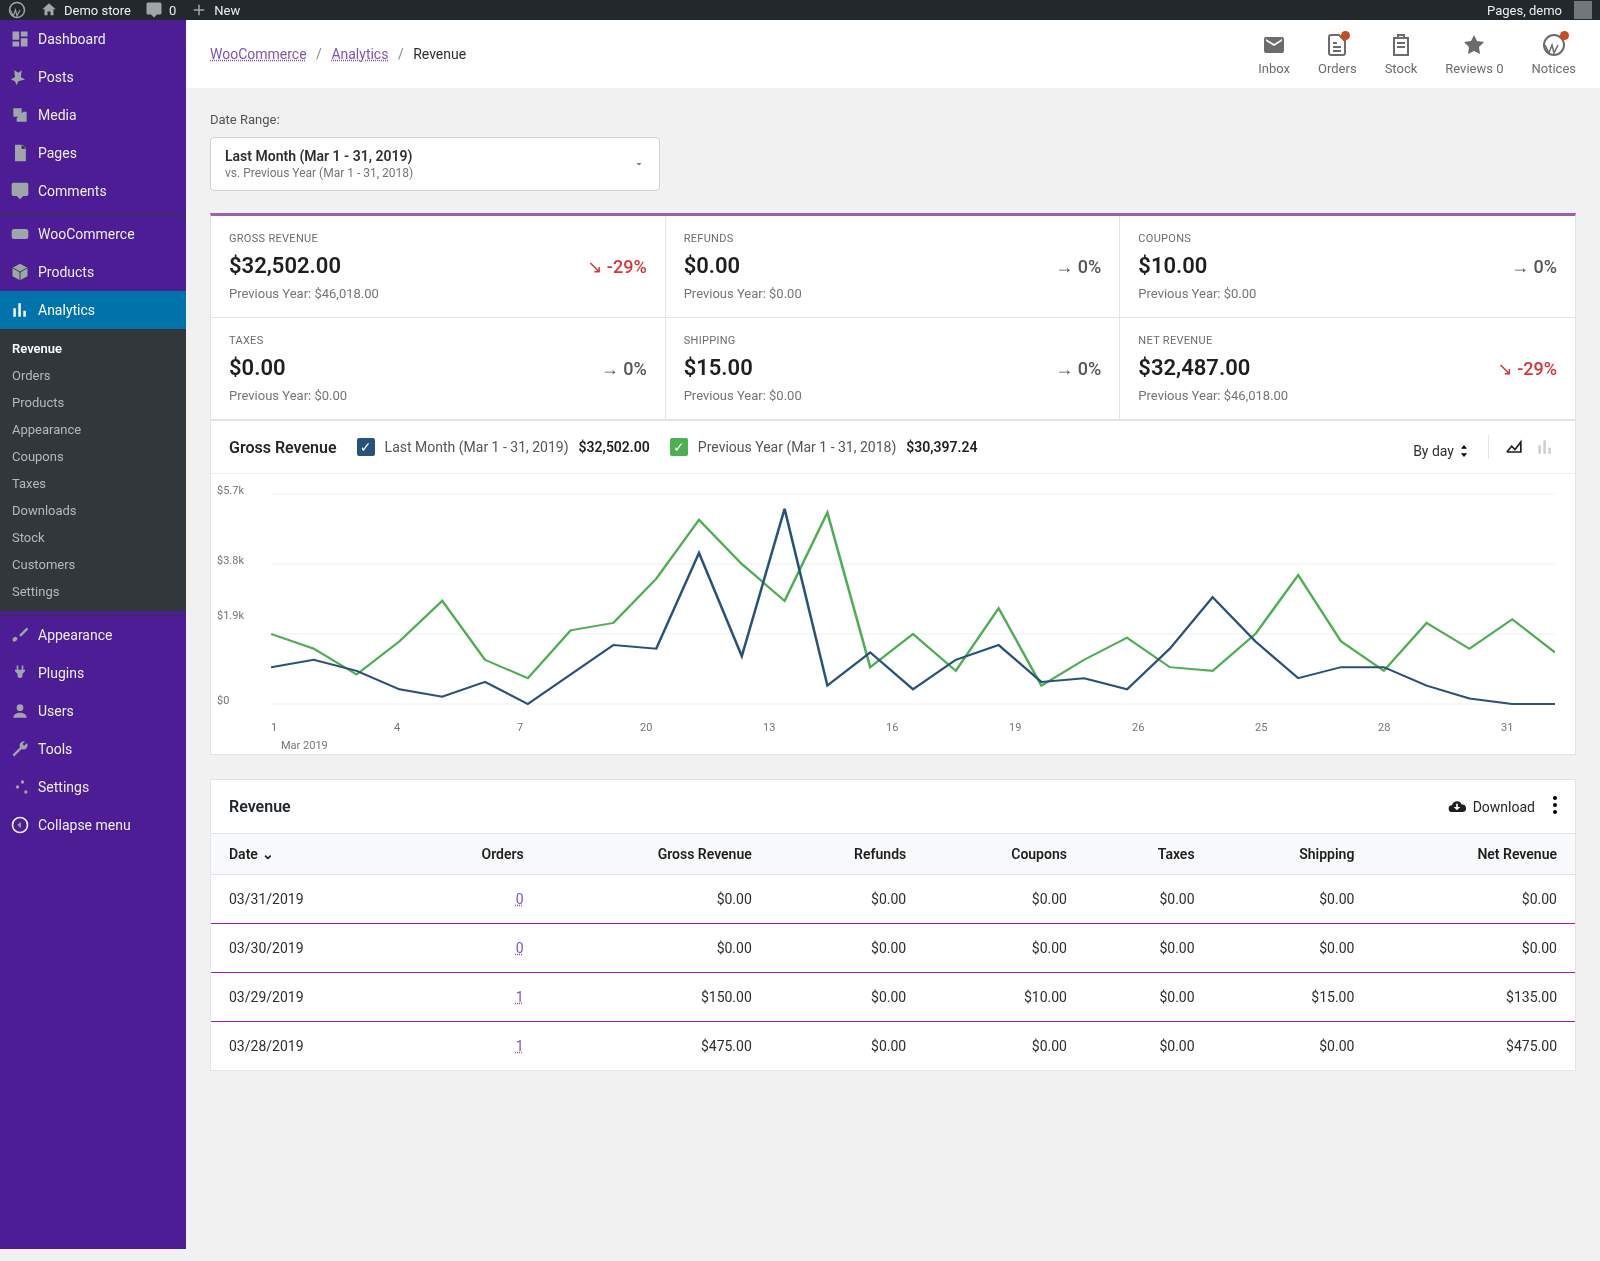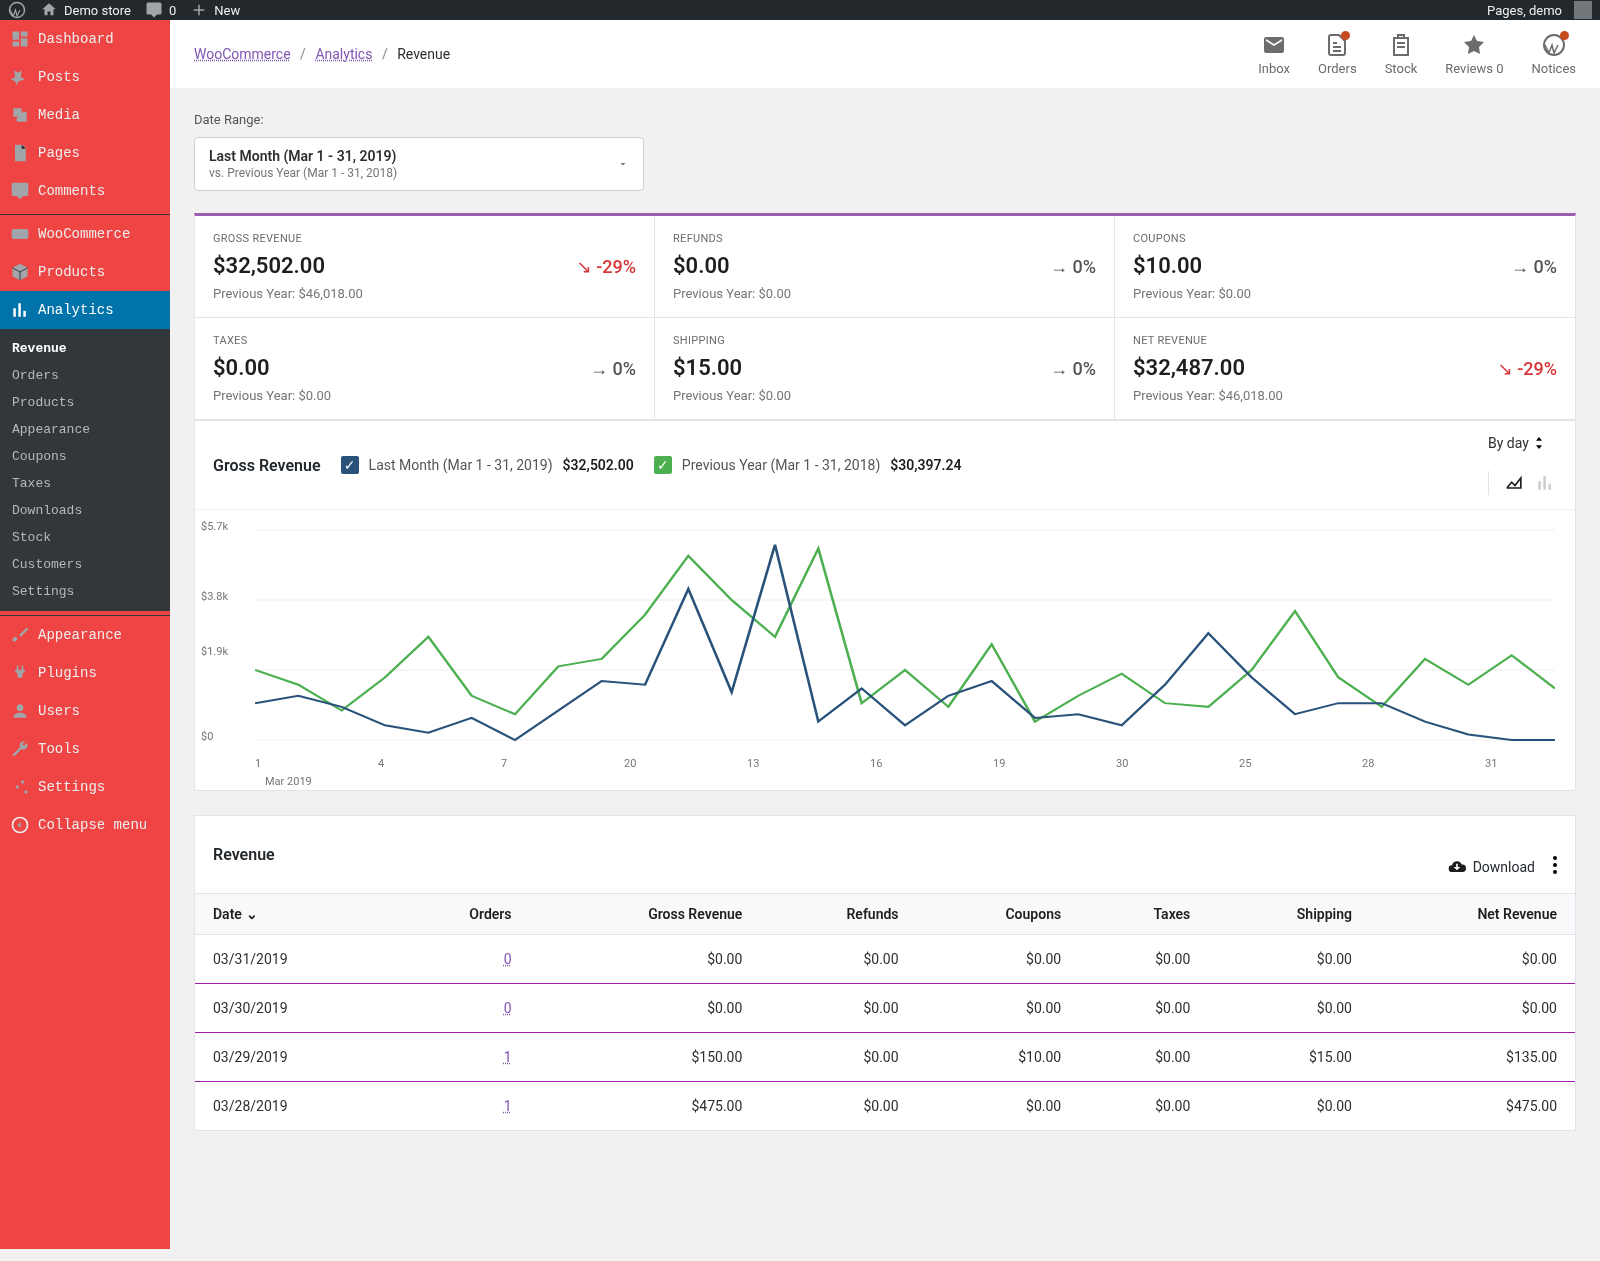--- a/index.html
+++ b/index.html
@@ -7,21 +7,21 @@
 
 
 .wp-toolbar { background: #23282d; color: #eee; height: 20px; display: flex; align-items: center; padding: 0 8px; font-size: 13px; justify-content: space-between; }
 .wp-toolbar-left, .wp-toolbar-right { display: flex; align-items: center; gap: 14px; }
 .wp-toolbar a { color: #eee; text-decoration: none; display: inline-flex; align-items: center; gap: 6px; }
 .wp-toolbar .icon { width: 18px; height: 18px; display:inline-flex; align-items:center; justify-content:center; fill:#a0a5aa; }
 .wp-toolbar-right .avatar { width: 18px; height: 18px; background:#72777c; margin-left:6px; }
 
 
 .wp-body { display:flex; }
-.wp-sidebar { width: 170px; background: #ef4444; color:#eee; min-height: 1229px; flex-shrink:0;font-family:Liberation Mono, monospace; }
+.wp-sidebar { width: 186px; background: #4c1d95; color:#eee; min-height: 1229px; flex-shrink:0; }
 .wp-main { flex:1; background:#f1f1f1; }
 
 
 .menu-item { display:flex; align-items:center; gap:8px; padding: 9px 10px; color:#eee; cursor:pointer; font-size:14px; }
 .menu-item.active { background:#0073aa; color:#fff; position:relative; }
 .menu-item.active::after { content:""; position:absolute; right:-8px; top:50%; margin-top:-8px; border:8px solid transparent; border-right-color:#f1f1f1; }
 .menu-item .icon { width:20px; height:20px; display:inline-flex; align-items:center; justify-content:center; fill:#a0a5aa; }
 .menu-item.active .icon { fill:#fff; }
 .submenu { background:#32373c; padding: 6px 0; }
 .submenu-item { padding: 6px 12px; color:#b4b9be; font-size:13px; cursor:pointer; }
@@ -63,37 +63,37 @@
 
 .chart-card { background:#fff; border:1px solid #e2e4e7; border-top:none; }
 .chart-header { display:flex; align-items:center; padding:14px 18px; gap:20px; border-bottom:1px solid #f0f0f0; }
 .chart-title { font-size:16px; font-weight:600; }
 .legend { display:flex; align-items:center; gap:10px; font-size:14px; }
 .legend .check { width:18px; height:18px; display:inline-flex; align-items:center; justify-content:center; color:#fff; border-radius:2px; }
 .check.blue { background:#29527a; }
 .check.green { background:#4caf50; }
 .legend .lbl { color:#555; }
 .legend .val { font-weight:600; color:#1e1e1e; }
-.chart-controls { margin-left:auto; display:flex; align-items:flex-start; gap:20px;flex-direction:column; }
+.chart-controls { margin-left:auto; display:flex; align-items:flex-end; gap:20px; }
 .byday { display:flex; align-items:center; gap:6px; cursor:pointer; font-size:14px; color:#2e2e2e; }
 .view-toggle { display:flex; gap:6px; border-left:1px solid #e2e4e7; padding-left:14px; }
 .vt { width:24px; height:24px; display:inline-flex; align-items:center; justify-content:center; cursor:pointer; }
 .vt.inactive svg { fill:#ccc; }
 .vt.active svg { fill:#1e1e1e; }
 .chart-body { position:relative; height:280px; padding:10px 20px 30px 60px; }
 .chart-body .ylab { position:absolute; left:6px; font-size:11px; color:#757575; }
 .chart-body .xlab { position:absolute; bottom:20px; font-size:11px; color:#757575; }
 .chart-body .month { position:absolute; left:70px; bottom:2px; font-size:11px; color:#757575; }
 .chart-body svg.plot { width:100%; height:230px; }
 
 
 .table-card { background:#fff; border:1px solid #e2e4e7; margin-top:24px; }
 .table-head { display:flex; align-items:center; justify-content:space-between; padding:16px 18px; }
 .table-title { font-size:16px; font-weight:600; }
-.table-actions { display:flex; align-items:center; gap:18px;margin-top:24px; }
+.table-actions { display:flex; align-items:center; gap:18px; }
 .dl { display:inline-flex; align-items:center; gap:6px; cursor:pointer; font-size:14px; }
 .dl svg { width:20px; height:20px; fill:#1e1e1e; }
 .ellipsis { cursor:pointer; }
 
 table { width:100%; border-collapse:collapse; }
 thead th { background:#f8f9fa; border-top:1px solid #e2e4e7; border-bottom:1px solid #e2e4e7; padding:12px 18px; font-size:14px; font-weight:600; color:#1e1e1e; text-align:right; }
 thead th:first-child { text-align:left; }
 thead th .sort { margin-left:4px; }
 tbody td { padding:16px 18px; border-top:1px solid #a21caf; text-align:right; font-size:14px; color:#2e2e2e; }
 tbody td:first-child { text-align:left; }
@@ -448,21 +448,21 @@
               <path d="M0 183.1578947368421L33.333333333333336 175.78947368421052L66.66666666666667 186.8421052631579L100 205.26315789473685L133.33333333333334 212.6315789473684L166.66666666666669 197.89473684210526L200 220L233.33333333333334 190.5263157894737L266.6666666666667 161.05263157894737L300 164.73684210526315L333.33333333333337 68.94736842105263L366.6666666666667 172.10526315789474L400 24.73684210526315L433.33333333333337 201.57894736842104L466.6666666666667 168.42105263157896L500.00000000000006 205.26315789473685L533.3333333333334 175.78947368421052L566.6666666666667 161.05263157894737L600 197.89473684210526L633.3333333333334 194.21052631578948L666.6666666666667 205.26315789473685L700 164.73684210526315L733.3333333333334 113.1578947368421L766.6666666666667 157.3684210526316L800 194.21052631578948L833.3333333333334 183.1578947368421L866.6666666666667 183.1578947368421L900.0000000000001 201.57894736842104L933.3333333333334 214.47368421052633L966.6666666666667 220L1000.0000000000001 220" fill="none" stroke="#29527a" stroke-width="2"></path>
             </svg>
         <div id="xticks">
               <div class="xlab" style="left: 60px;">1</div>
               <div class="xlab" style="left: 183px;">4</div>
               <div class="xlab" style="left: 306px;">7</div>
               <div class="xlab" style="left: 429px;">20</div>
               <div class="xlab" style="left: 552px;">13</div>
               <div class="xlab" style="left: 675px;">16</div>
               <div class="xlab" style="left: 798px;">19</div>
-              <div class="xlab" style="left: 921px;">30</div>
+              <div class="xlab" style="left: 921px;">26</div>
               <div class="xlab" style="left: 1044px;">25</div>
               <div class="xlab" style="left: 1167px;">28</div>
               <div class="xlab" style="left: 1290px;">31</div>
             </div>
         <div class="month">Mar 2019</div>
       </div>
     </div>
 
     <div class="table-card">
       <div class="table-head">

